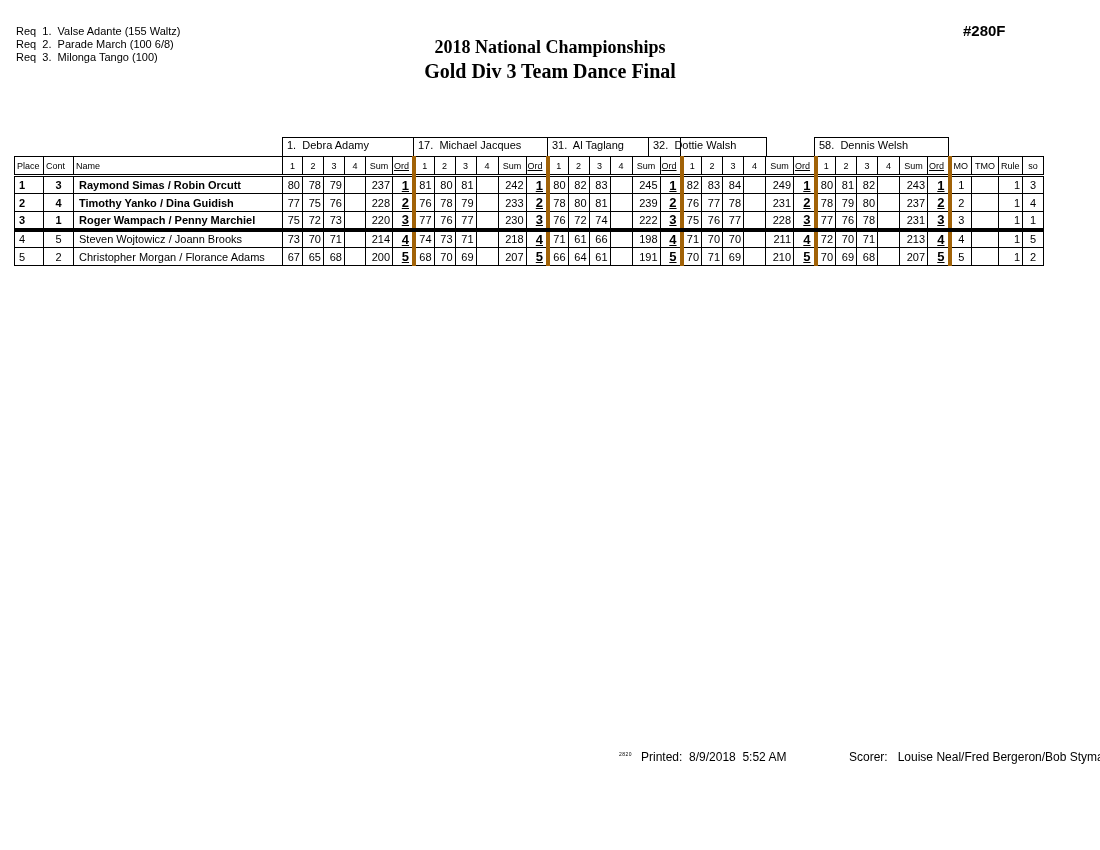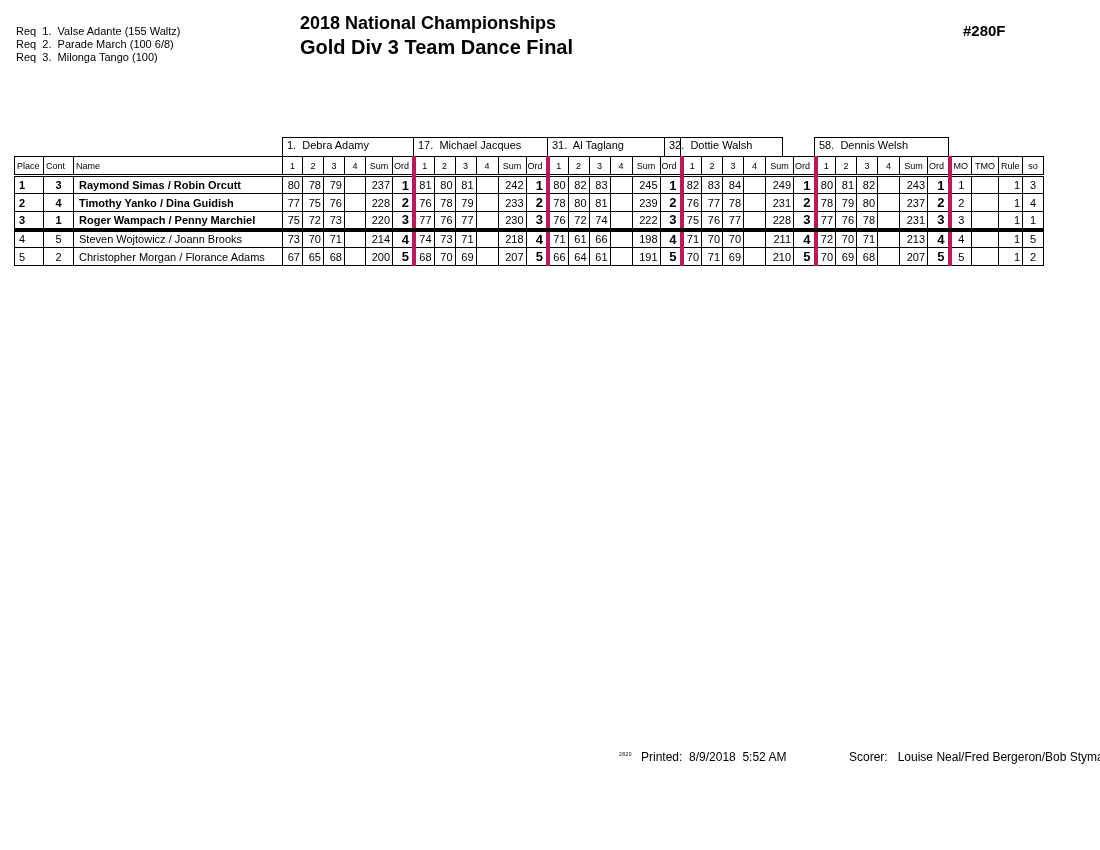--- a/index.html
+++ b/index.html
@@ -1,34 +1,34 @@
 <!DOCTYPE html>
 <html><head>
 <meta charset="utf-8">
 <style>
   html, body { margin: 0; padding: 0; background: #ffffff; }
   body { width: 1100px; height: 850px; position: relative; font-family: "Liberation Sans", sans-serif; color: #000; overflow: hidden; }
   .reqs { position: absolute; left: 16px; top: 25px; font-size: 11px; line-height: 13px; }
   .reqs div { white-space: pre; }
-  .hdr { position: absolute; left: 300px; width: 500px; text-align: left; top: 12px; }
+  .hdr { position: absolute; left: 300px; width: 500px; text-align: center; top: 36px; font-family: Liberation Serif, serif; }
   .hdr .t1 { font-size: 18px; font-weight: bold; line-height: 22px; }
   .hdr .t2 { font-size: 15px; line-height: 18px; white-space: pre; }
   .hdr .t3 { font-size: 20px; font-weight: bold; line-height: 25px; margin-top: 1px; }
   .hdr .t4 { font-size: 18px; line-height: 23px; }
   .eventno { position: absolute; left: 963px; top: 22px; font-size: 15px; font-weight: bold; }
 
   .judgehdr { position: absolute; top: 137px; height: 20px; border: 1px solid #000; border-bottom: none; box-sizing: border-box; font-size: 11px; padding-left: 4px; line-height: 14px; white-space: pre; }
 
   table.res { position: absolute; left: 14px; top: 156px; border-collapse: collapse; font-size: 11px; table-layout: fixed; }
   table.res td { border: 1px solid #000; padding: 0 2px; height: 18px; box-sizing: border-box; white-space: nowrap; overflow: hidden; }
   table.res tr.head td { font-size: 9px; height: 19px; text-align: center; border-bottom: 3px double #000; }
   table.res tr.head td.lft { text-align: left; }
   table.res td.num { text-align: right; }
   table.res td.ctr { text-align: center; }
-  table.res td.ord { font-weight: bold; text-align: right; font-size: 13px; border-left: 1px solid #000; border-right: 4px solid #be185d; padding-right: 3px; }
+  table.res td.ord { font-weight: bold; text-align: right; font-size: 13px; border-left: 1px solid #000; border-right: 4px solid #a16207; padding-right: 3px; text-decoration: underline; }
   table.res tr.head td.ord { font-weight: normal; font-size: 9px; text-align: left; padding-left: 1px; }
   table.res tr.top td.nm, table.res tr.top td.pl, table.res tr.top td.ct { font-weight: bold; }
   table.res tr.sep td { border-bottom: 4px solid #000; }
   table.res td.pl { text-align: left; padding-left: 4px; }
   table.res td.ct { text-align: center; }
   table.res td.nm { padding-left: 5px; }
 
   .footer-mark { position: absolute; left: 619px; top: 751px; font-size: 5px; letter-spacing: 0.5px; }
   .printed { position: absolute; left: 641px; top: 750px; font-size: 12px; white-space: pre; }
   .scorer { position: absolute; left: 849px; top: 750px; font-size: 12px; white-space: pre; }
@@ -44,21 +44,21 @@
 
 <div class="hdr">
   <div class="t1">2018 National Championships</div>
   <div class="t3">Gold Div 3 Team Dance Final</div>
 </div>
 <div class="eventno">#280F</div>
 
 <div class="judgehdr" style="left:282px;width:132px;">1.  Debra Adamy</div>
 <div class="judgehdr" style="left:413px;width:135px;">17.  Michael Jacques</div>
 <div class="judgehdr" style="left:547px;width:134px;">31.  Al Taglang</div>
-<div class="judgehdr" style="left:664px;width:119px;">32.  Dottie Walsh</div>
+<div class="judgehdr" style="left:648px;width:119px;">32.  Dottie Walsh</div>
 <div class="judgehdr" style="left:814px;width:135px;">58.  Dennis Welsh</div>
 
 <table class="res" id="results">
   <colgroup>
     <col style="width:29px">
       <col style="width:30px">
       <col style="width:209px">
     <col style="width:20px">
       <col style="width:21px">
       <col style="width:21px">

